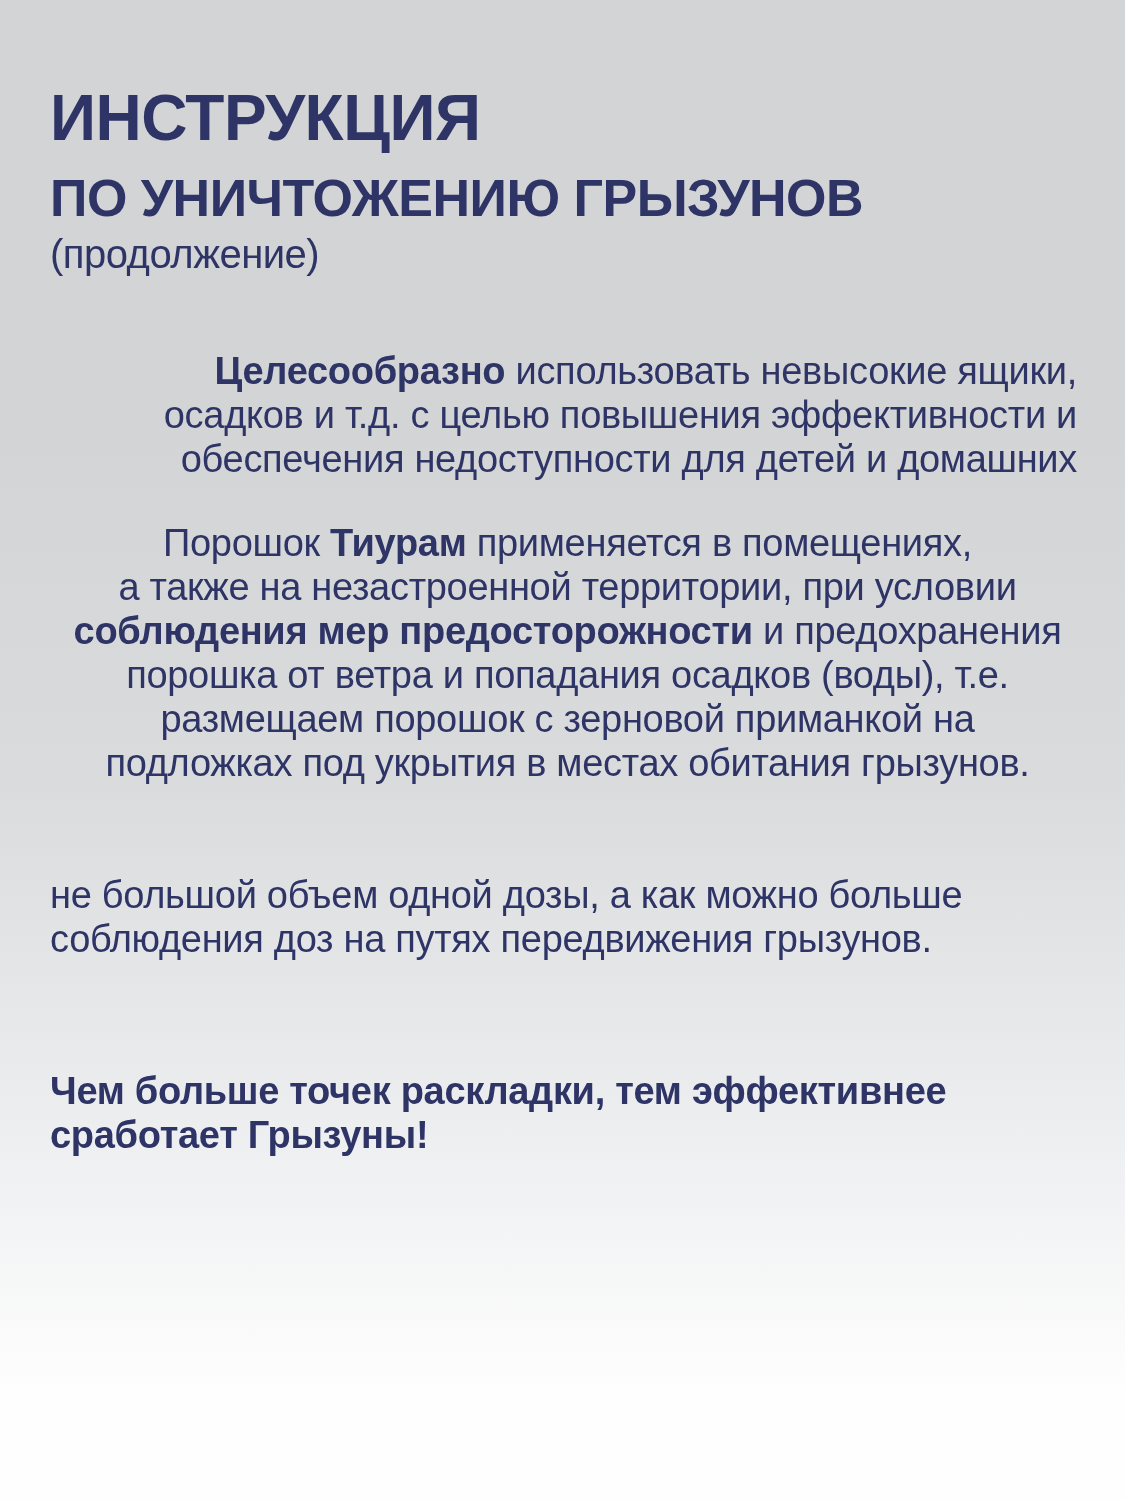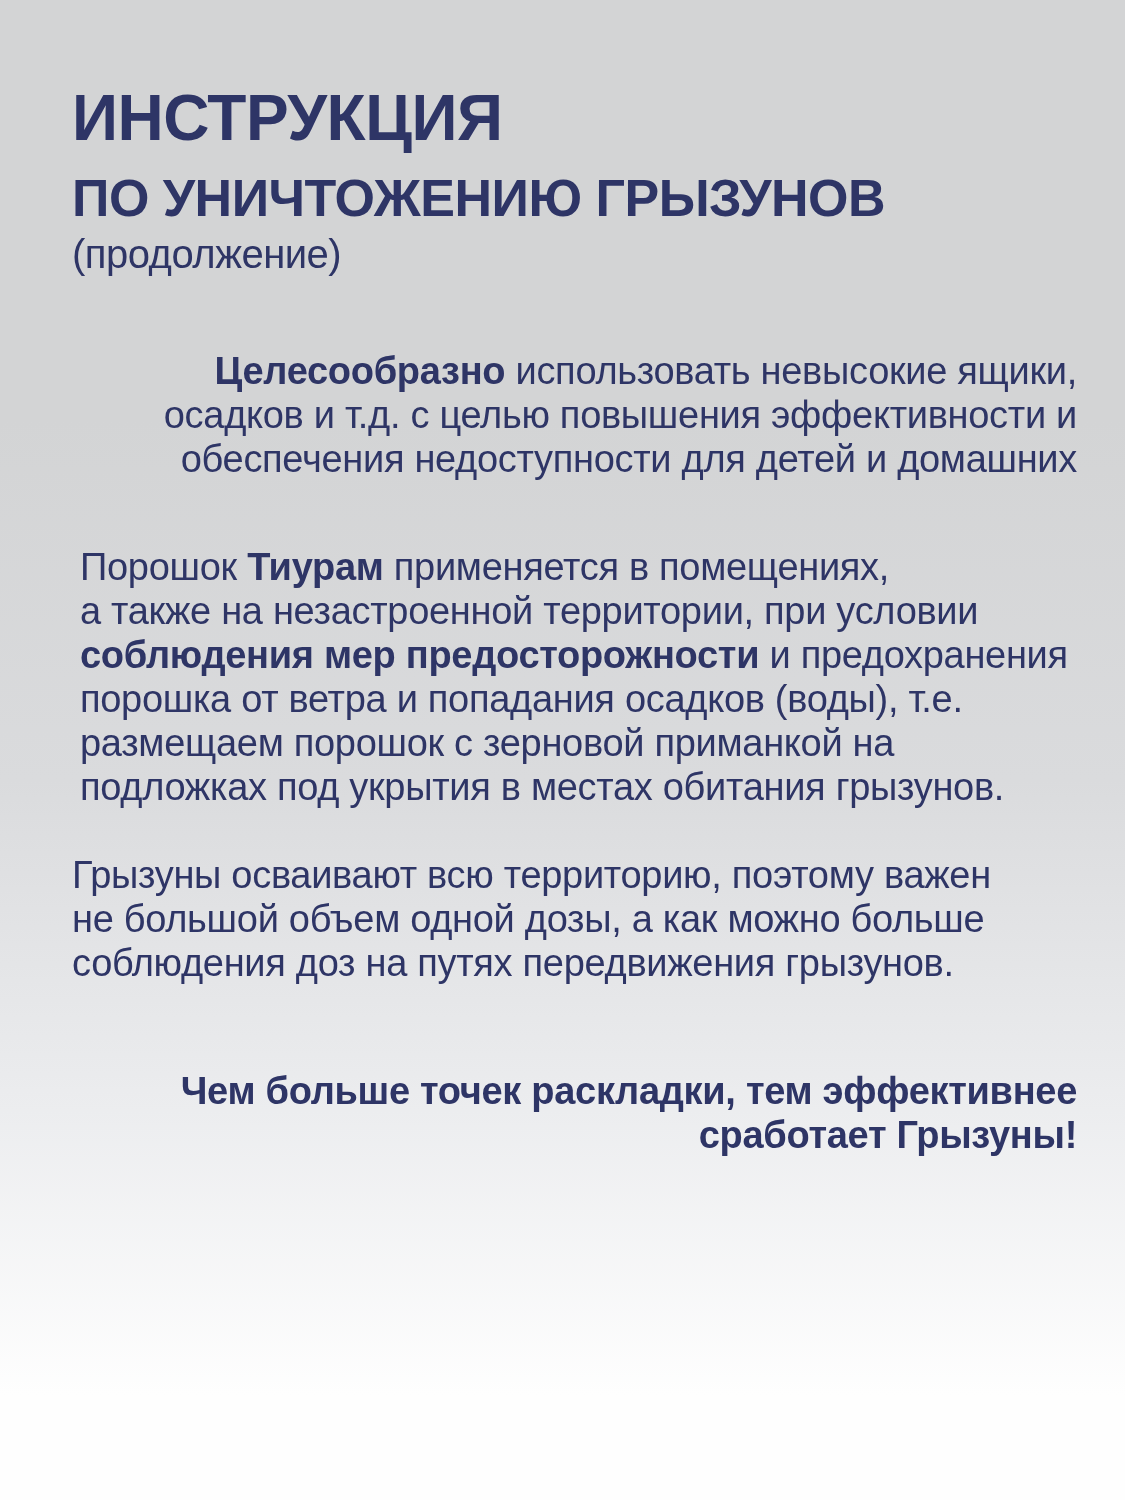--- a/index.html
+++ b/index.html
@@ -20,21 +20,21 @@
     width:1125px;
     height:1500px;
     overflow:hidden;
     background:linear-gradient(180deg,
       var(--bg-top) 0%,
       var(--bg-top) 28%,
       var(--bg-mid) 52%,
       var(--bg-low) 74%,
       var(--bg-bottom) 93%,
       var(--bg-bottom) 100%);
-    padding:86px 48px 0 72px;
+    padding:86px 48px 0 50px;
   }
   .title{
     font-size:64px;
     font-weight:bold;
     line-height:1.0;
     letter-spacing:-0.5px;
     color:var(--navy);
   }
   .subtitle{
     margin-top:20px;
@@ -54,33 +54,33 @@
   }
   .paragraphs{display:block;}
   p.para{
     font-size:38px;
     line-height:44px;
     letter-spacing:-0.3px;
     color:var(--navy);
     white-space:nowrap;
   }
   p.para:nth-of-type(1){margin-top:72px;text-align:right;}
-  p.para:nth-of-type(2){margin-top:64px;padding-left:8px;}
+  p.para:nth-of-type(2){margin-top:40px;padding-left:8px;text-align:center;}
   p.para:nth-of-type(3){margin-top:44px;}
-  p.para:nth-of-type(4){margin-top:84px;text-align:right;}
+  p.para:nth-of-type(4){margin-top:108px;}
   p.para .b{font-weight:bold;}
   p.para.strong{font-weight:bold;}
 </style>
 </head>
 <body>
 
 <div class="page">
   <h1 class="title">ИНСТРУКЦИЯ</h1>
   <h2 class="subtitle">ПО УНИЧТОЖЕНИЮ ГРЫЗУНОВ</h2>
   <div class="subtitle-note">(продолжение)</div>
 
   <div class="paragraphs">
       <p class="para"><span class="b">Целесообразно</span><span> использовать невысокие ящики,</span><br><span>осадков и т.д. с целью повышения эффективности и</span><br><span>обеспечения недоступности для детей и домашних</span><br></p>
       <p class="para"><span>Порошок </span><span class="b">Тиурам</span><span> применяется в помещениях,</span><br><span>а также на незастроенной территории, при условии</span><br><span class="b">соблюдения мер предосторожности</span><span> и предохранения</span><br><span>порошка от ветра и попадания осадков (воды), т.е.</span><br><span>размещаем порошок с зерновой приманкой на</span><br><span>подложках под укрытия в местах обитания грызунов.</span></p>
-      <p class="para"><span>Грызуны осваивают всю территорию, поэтому важен</span><br><span>не большой объем одной дозы, а как можно больше</span><br><span>соблюдения доз на путях передвижения грызунов.</span></p>
+      <p class="para"><br><span>не большой объем одной дозы, а как можно больше</span><br><span>соблюдения доз на путях передвижения грызунов.</span></p>
       <p class="para strong"><span class="b">Чем больше точек раскладки, тем эффективнее</span><br><span class="b">сработает Грызуны!</span></p>
     </div>
 </div>
 
 </body></html>

